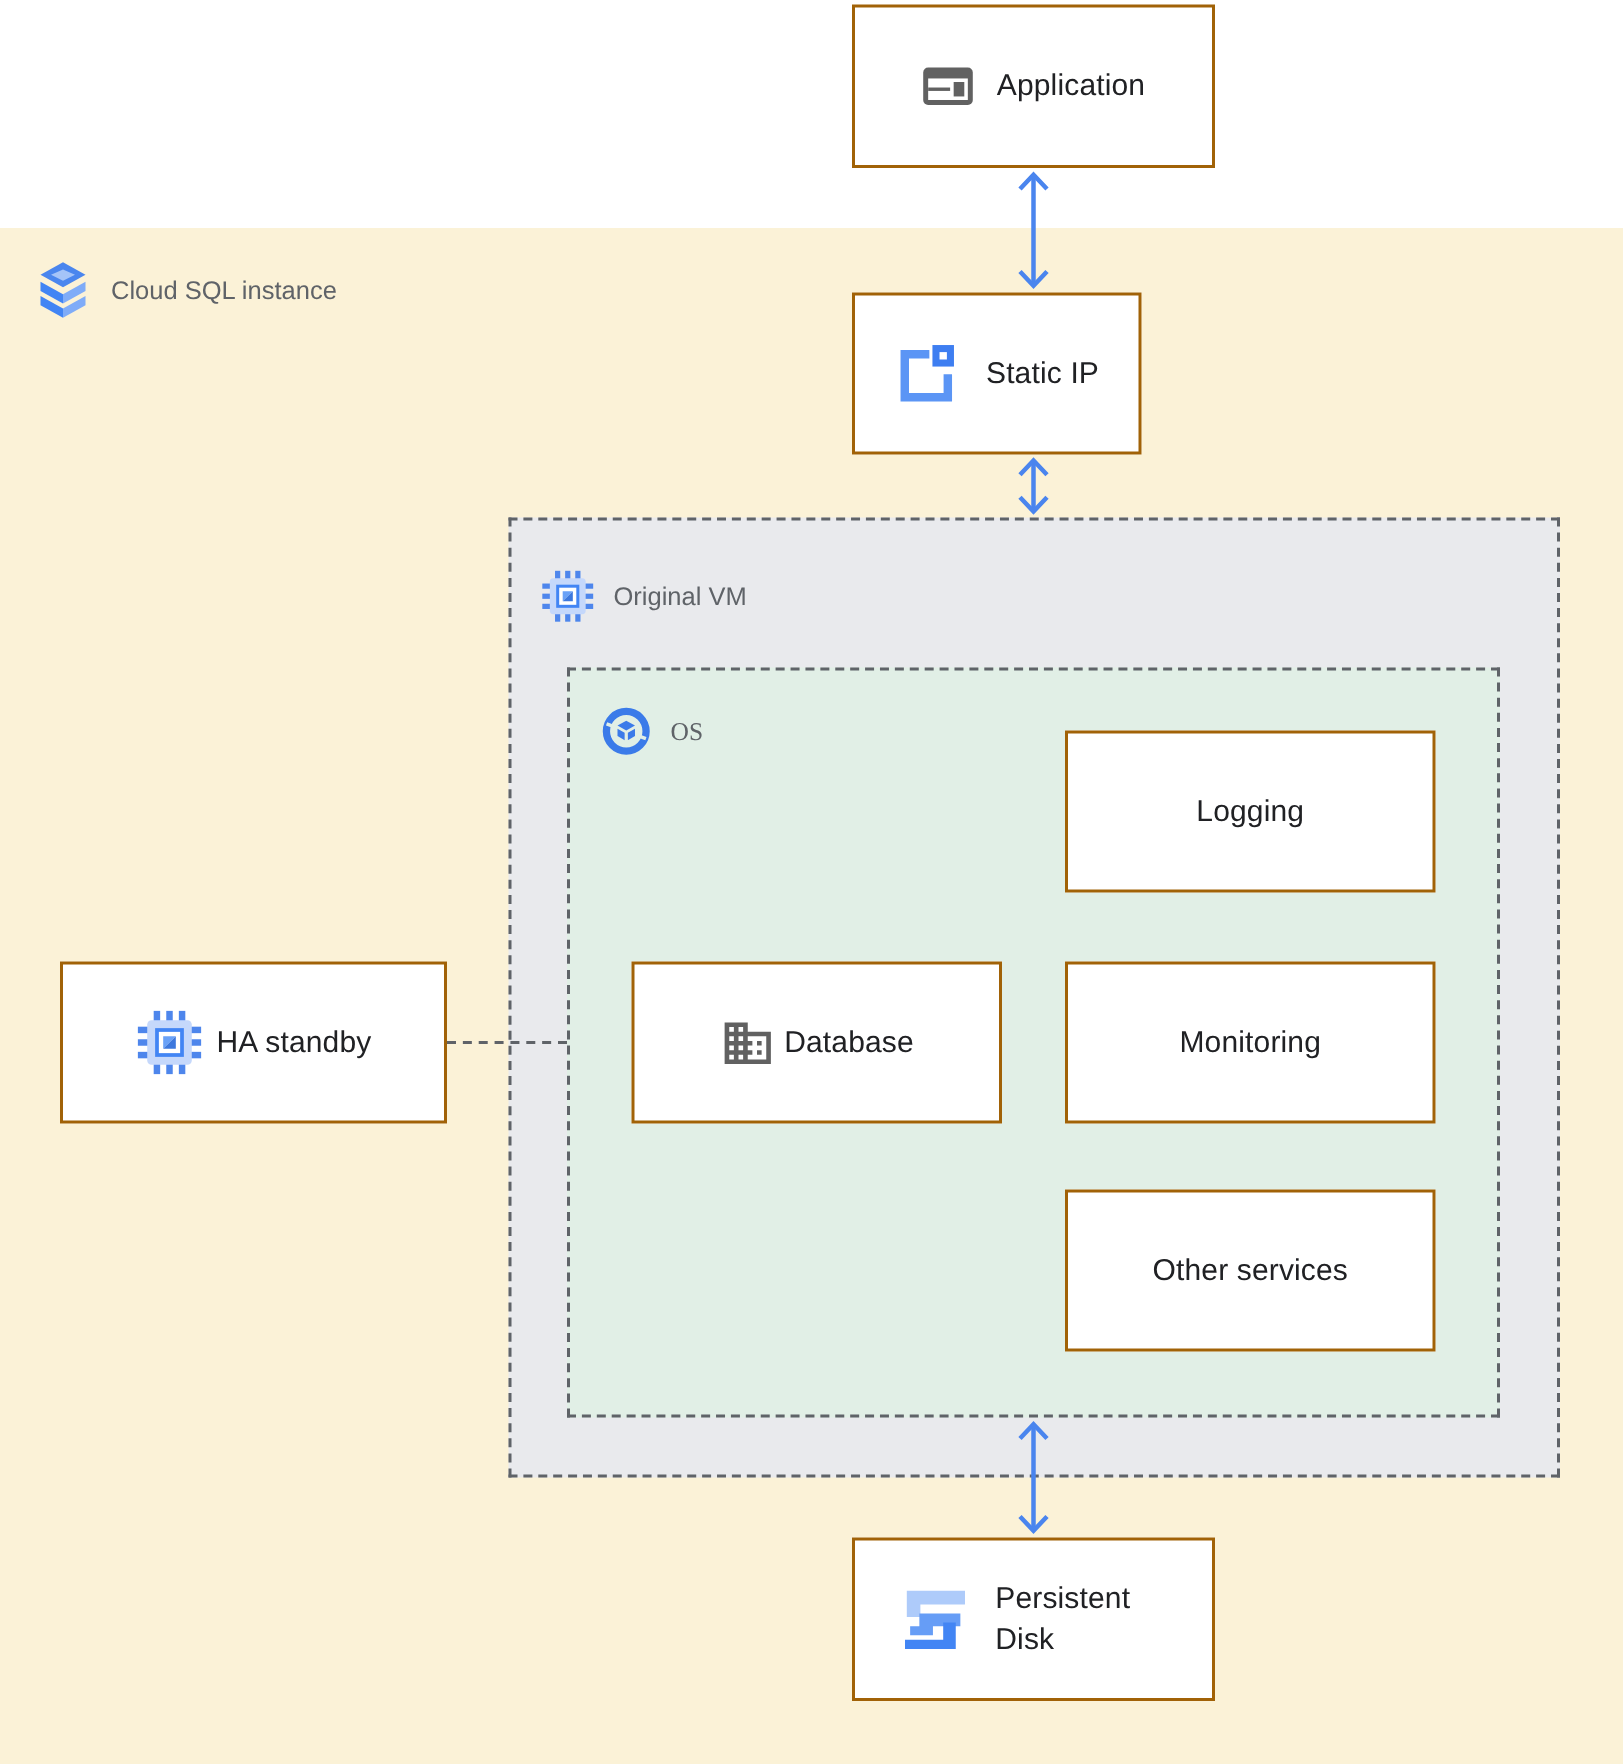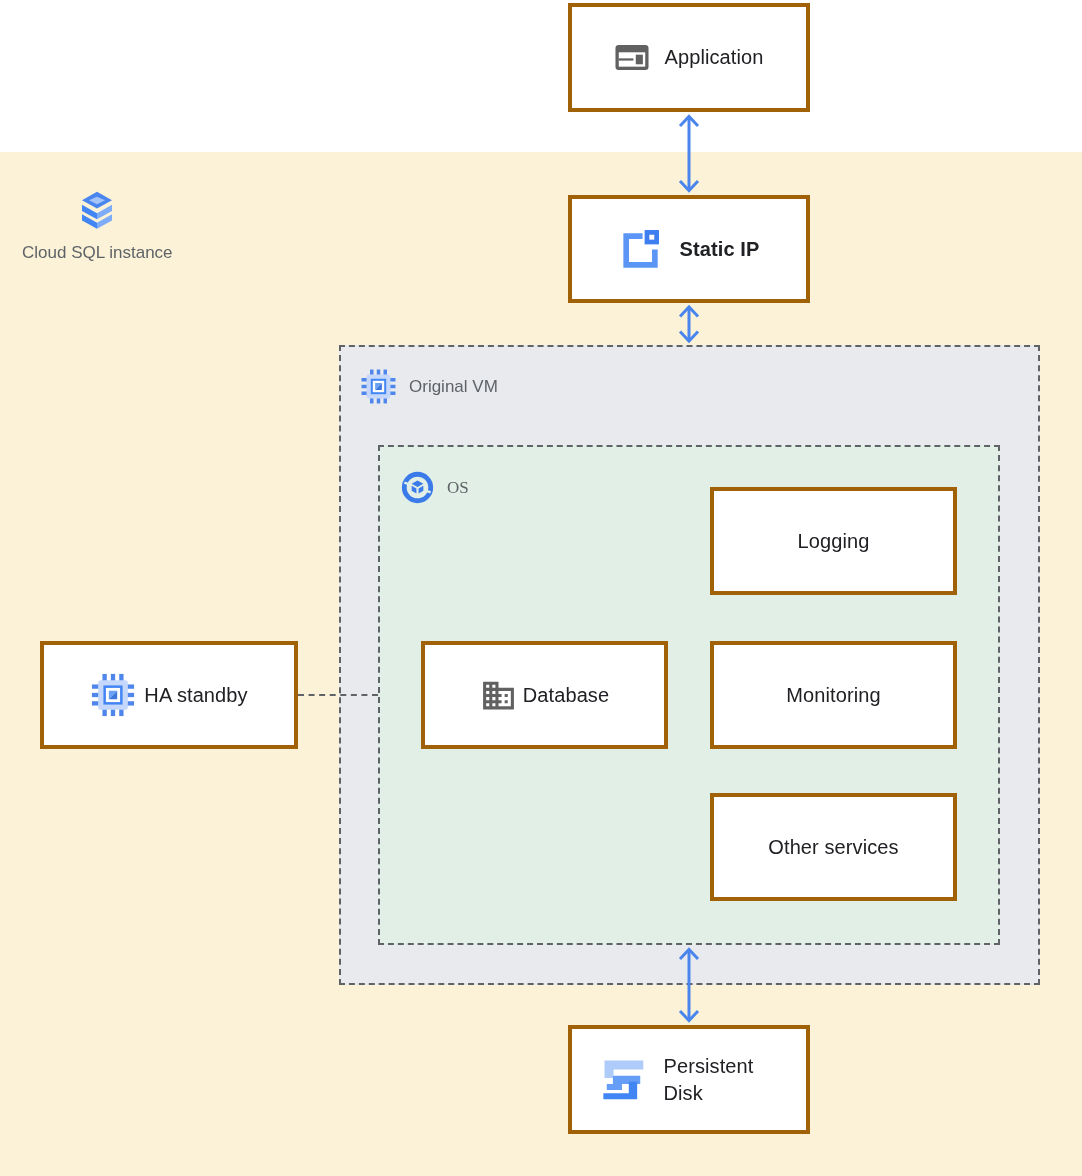--- a/index.html
+++ b/index.html
@@ -2,54 +2,54 @@
 <html><head>
 <meta charset="utf-8">
 <style>
   html,body{margin:0;padding:0;background:#fff;}
   .canvas{position:relative;width:1082px;height:1176px;background:#ffffff;overflow:hidden;
           font-family:"Liberation Sans","DejaVu Sans",sans-serif;}
   .yellow-bg{position:absolute;left:0;top:152px;width:1082px;height:1024px;background:#FBF2D7;}
   .dashed-region{position:absolute;border:2px dashed #5F6368;box-sizing:border-box;}
   .vm-region{left:339px;top:345px;width:701px;height:640px;background:#E9EAED;}
   .os-region{left:378px;top:445px;width:622px;height:500px;background:#E1EFE6;}
-  .card{position:absolute;background:#ffffff;border:4px solid #a16207;box-sizing:border-box;
+  .card{position:absolute;background:#ffffff;border:2px solid #a16207;box-sizing:border-box;
         display:flex;align-items:center;justify-content:center;gap:16px;
         font-size:20px;color:#202124;letter-spacing:.1px;}
   .region-tag{position:absolute;display:flex;align-items:center;gap:12px;
               font-size:17px;color:#5F6368;}
   .arrow{position:absolute;}
   .dashed-link{position:absolute;left:298px;top:694px;width:80px;height:0;
                border-top:2px dashed #5F6368;}
   .pd-label{width:112px;line-height:1.35;}
   svg{display:block;flex:none;}
 </style>
 </head>
 <body>
 
 <div class="canvas">
 
   <div class="yellow-bg"></div>
 
-  <div class="region-tag" style="left:22px;top:191px;flex-direction:column;">
+  <div class="region-tag" style="left:22px;top:174px;">
     <span>
       <svg width="40" height="40" viewBox="0 0 24 24">
         <path d="M12 0.5 L21 5.5 12 10.5 3 5.5 Z" fill="#4A86EE"></path>
         <path d="M12 3.4 L16.8 5.5 12 7.9 7.2 5.5 Z" fill="#A5C4F8"></path>
         <path d="M3 8.3 L12 13.3 V17 L3 12 Z" fill="#4285F4"></path>
         <path d="M21 8.3 L12 13.3 V17 L21 12 Z" fill="#7FACF8"></path>
         <path d="M3 14 L12 19 V22.7 L3 17.7 Z" fill="#4285F4"></path>
         <path d="M21 14 L12 19 V22.7 L21 17.7 Z" fill="#7FACF8"></path>
       </svg>
     </span>
     <span>Cloud SQL instance</span>
   </div>
 
   <div class="dashed-region vm-region"></div>
-  <div class="region-tag" style="left:360px;top:368px;">
+  <div class="region-tag" style="left:360px;top:379px;">
     <span>
       <svg width="37" height="37" viewBox="0 0 48 48">
         <g fill="#4E86EC">
           <rect x="13" y="2" width="4.5" height="8"></rect>
             <rect x="21.75" y="2" width="4.5" height="8"></rect>
             <rect x="30.5" y="2" width="4.5" height="8"></rect>
           <rect x="13" y="38" width="4.5" height="8"></rect>
             <rect x="21.75" y="38" width="4.5" height="8"></rect>
             <rect x="30.5" y="38" width="4.5" height="8"></rect>
           <rect x="2" y="13" width="8" height="4.5"></rect>
@@ -88,21 +88,21 @@
       <svg width="34" height="27" viewBox="0 0 36 28">
         <rect x="0.5" y="0.8" width="35" height="26.4" rx="3.5" fill="#616161"></rect>
         <rect x="4" y="8.5" width="28" height="15.2" fill="#ffffff"></rect>
         <rect x="22" y="11" width="7.5" height="10.2" fill="#616161"></rect>
         <rect x="4" y="14.9" width="15.5" height="2.4" fill="#616161"></rect>
       </svg>
     </span>
     <span>Application</span>
   </div>
 
-  <div class="card" style="left:568px;top:195px;width:242px;height:108px;gap:20px;font-weight:bold;">
+  <div class="card" style="left:568px;top:195px;width:193px;height:108px;gap:20px;">
     <span>
       <svg width="41" height="41" viewBox="0 0 40 40">
         <path d="M35 20 V35 H7 V7 H23" fill="none" stroke="#5B95F5" stroke-width="5.5"></path>
         <rect x="25" y="1" width="14" height="14" fill="#3E7EF1"></rect>
         <rect x="29.6" y="5.6" width="4.8" height="4.8" fill="#ffffff"></rect>
       </svg>
     </span>
     <span>Static IP</span>
   </div>
 

